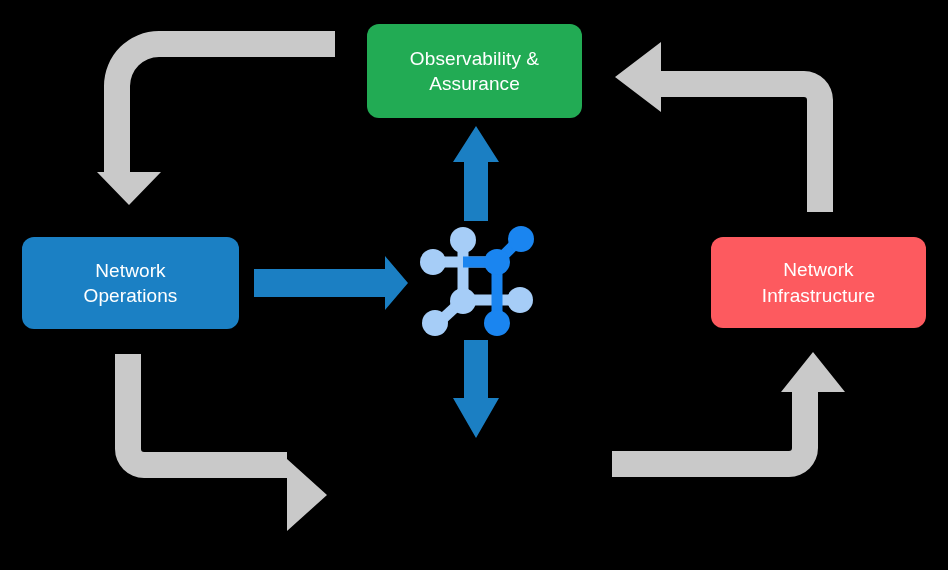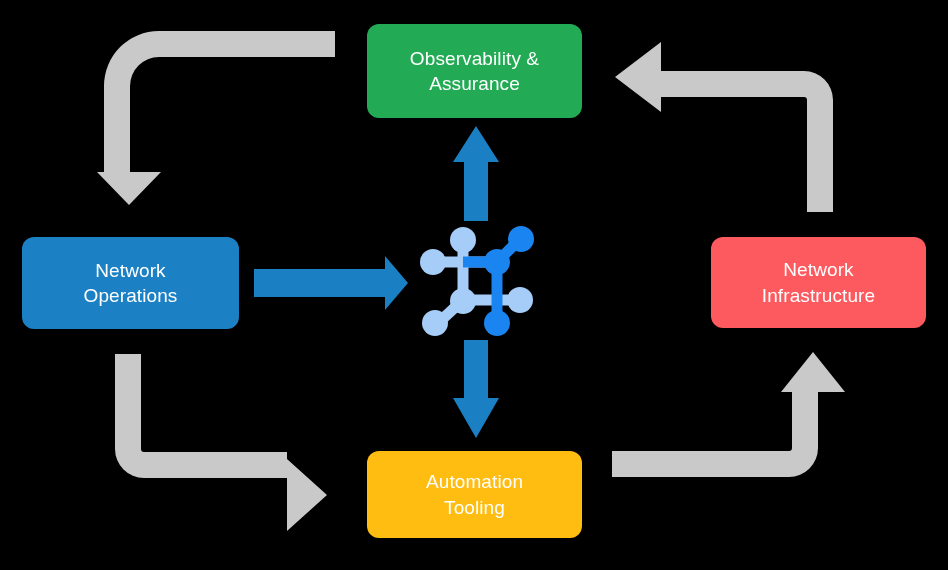--- a/index.html
+++ b/index.html
@@ -150,18 +150,14 @@
   <div id="box-operations" class="node-box" style="background:#1b80c4;">
     <span class="node-label">Network
 Operations</span>
   </div>
 
   <div id="box-infrastructure" class="node-box" style="background:#fd5a5f;">
     <span class="node-label">Network
 Infrastructure</span>
   </div>
 
-  <div id="box-automation" class="node-box" style="background:#ffbc11;">
-    <span class="node-label">Automation
-Tooling</span>
-  </div>
 
 </div>
 
 </body></html>

